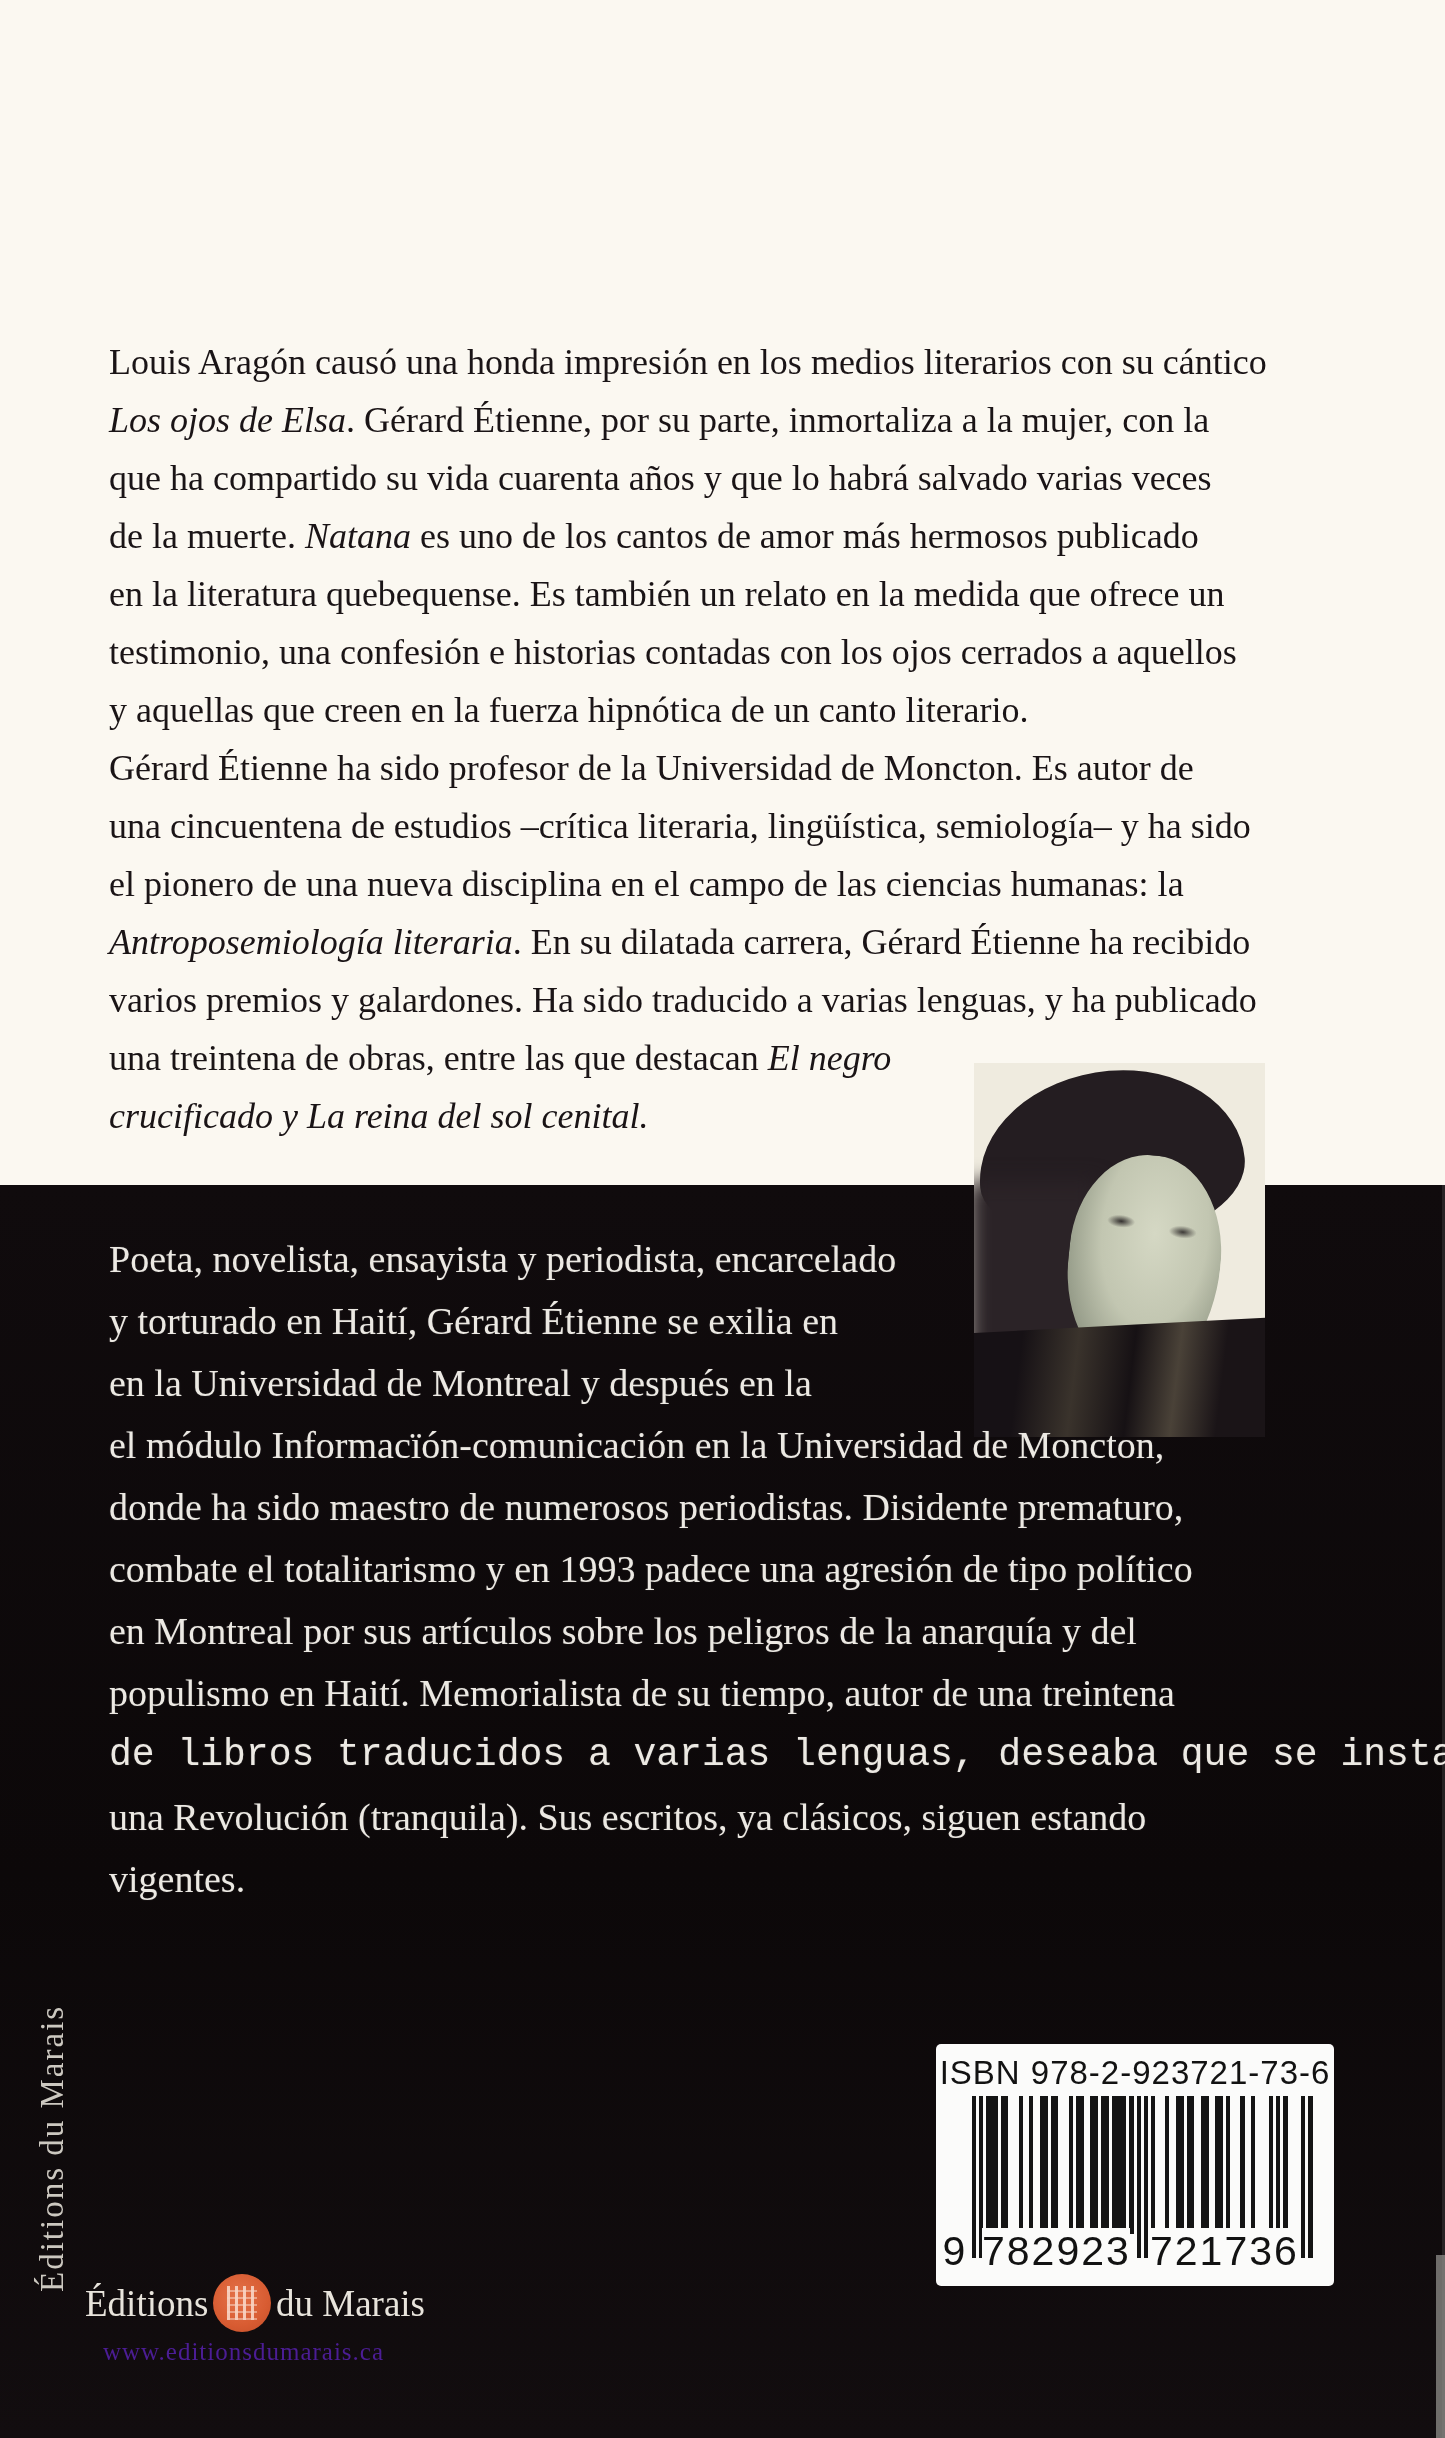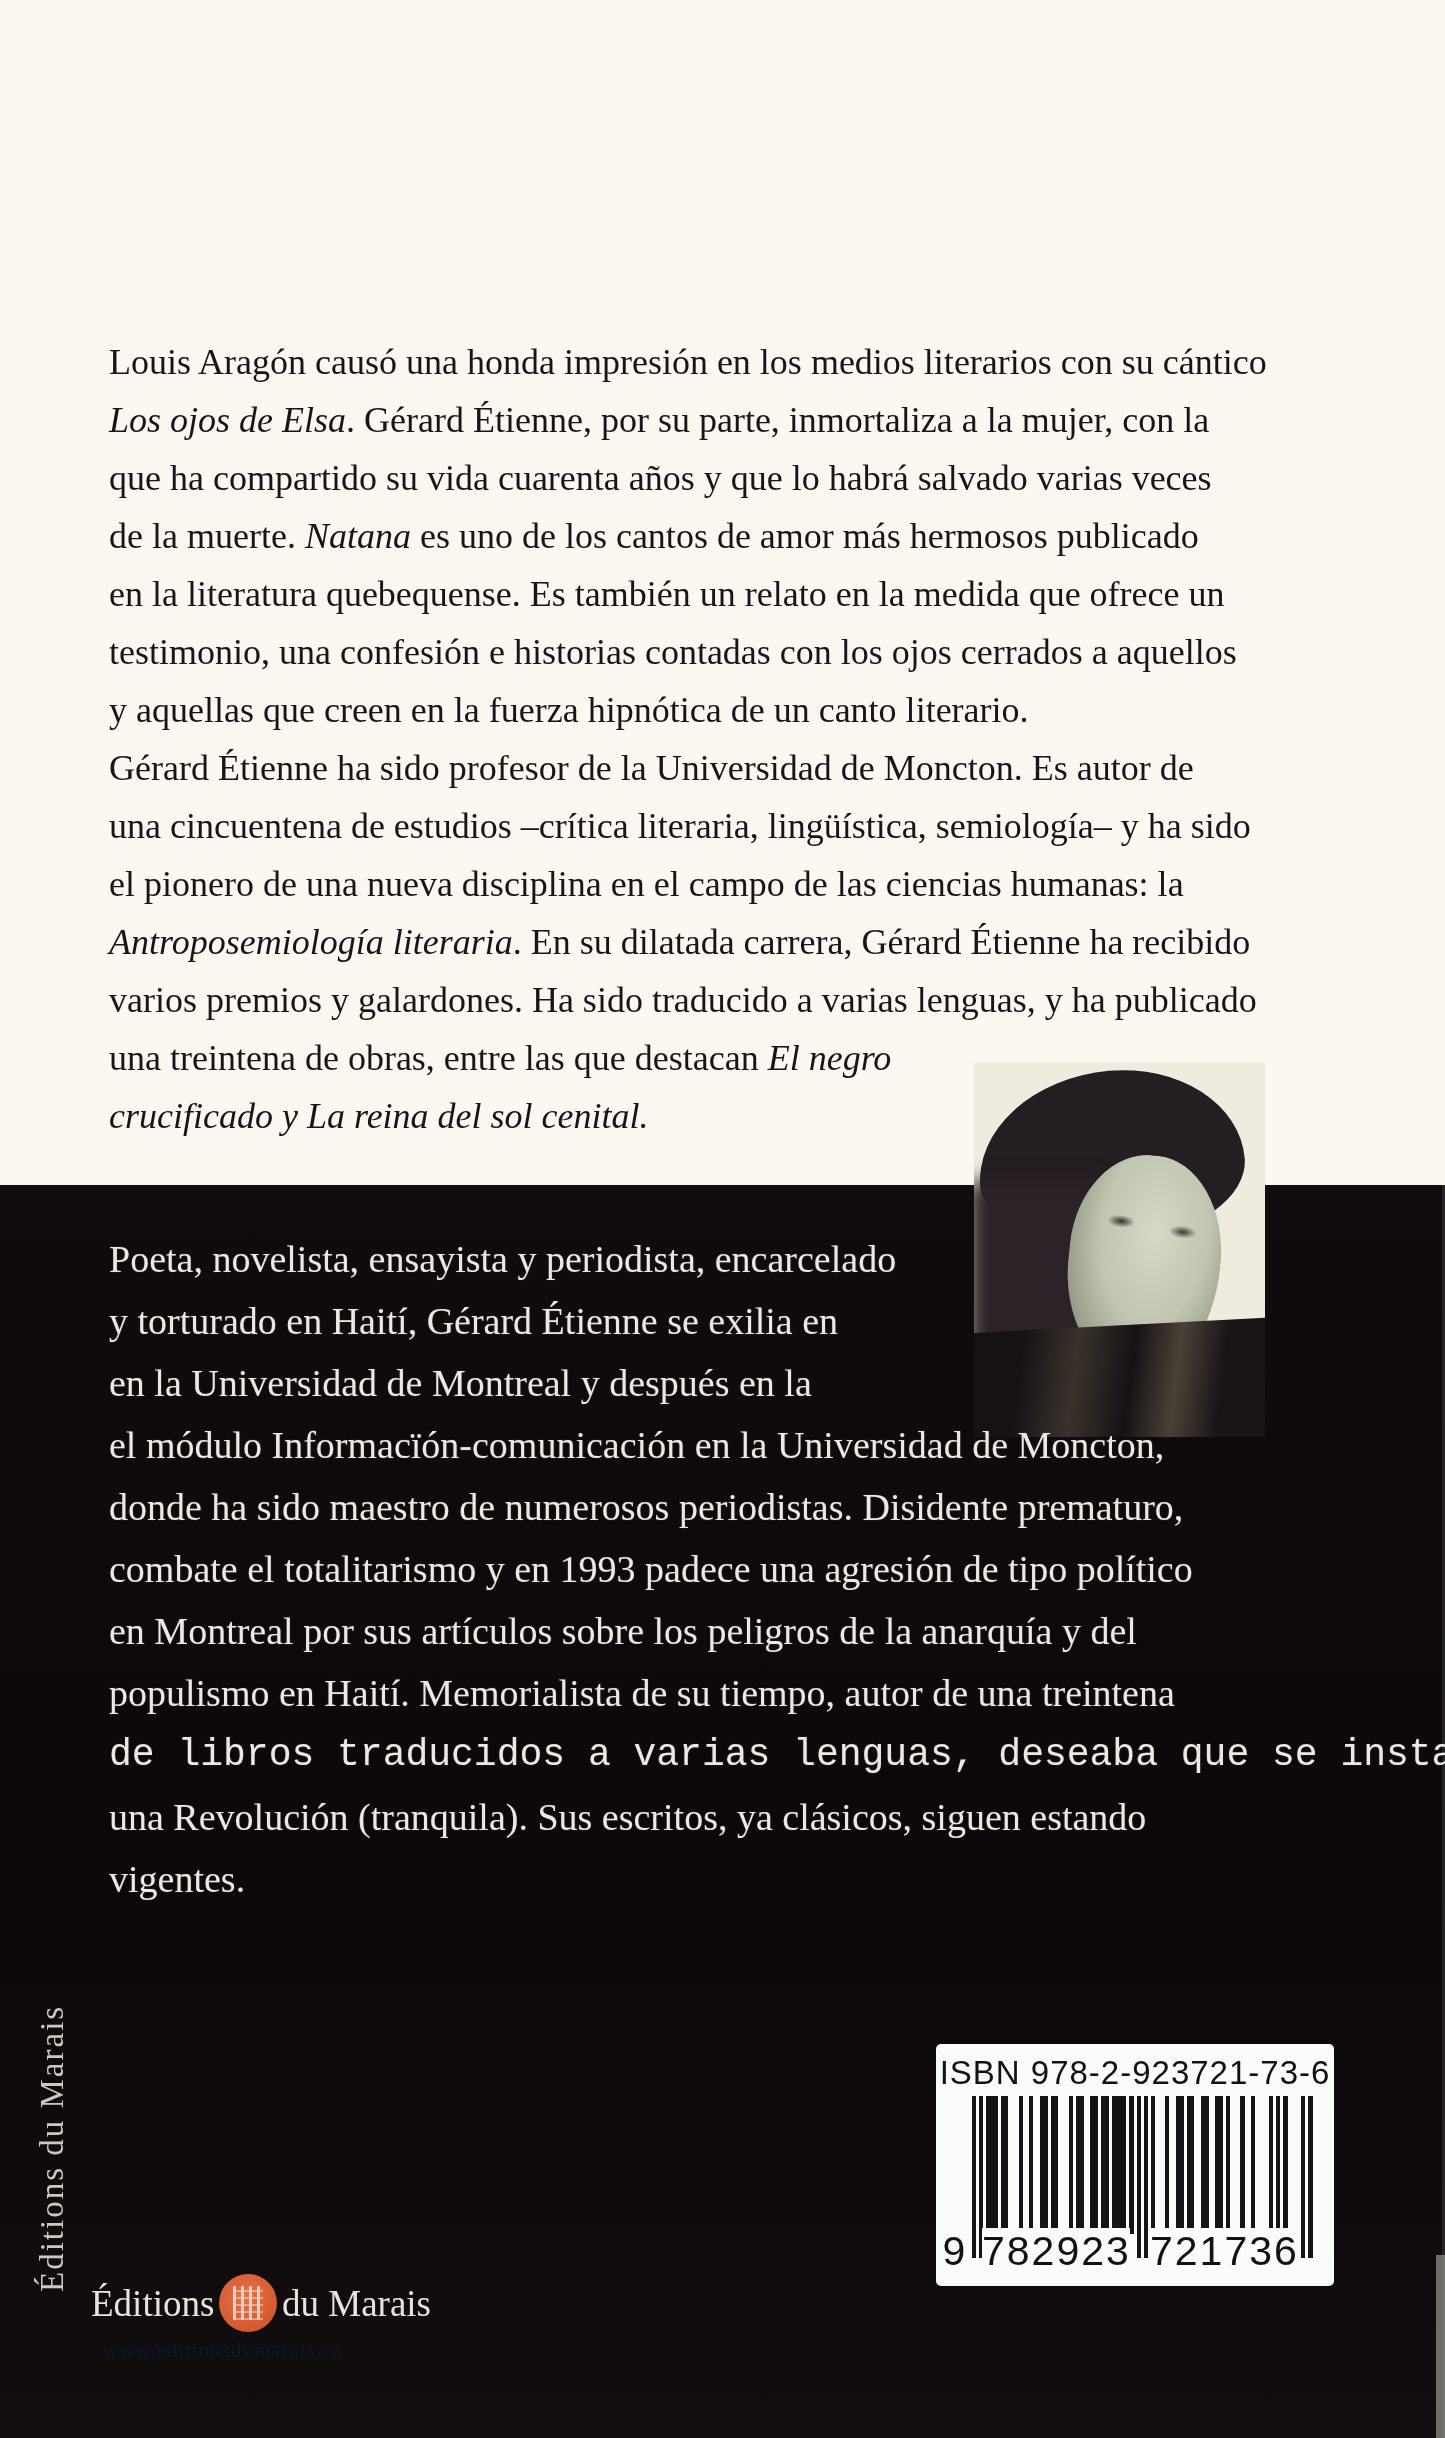--- a/index.html
+++ b/index.html
@@ -40,29 +40,29 @@
                border-radius:5px;font-family:"Liberation Sans","DejaVu Sans",sans-serif;color:#121212;margin-left:7px;}
   .isbn-label{margin-top:10px;text-align:center;font-size:33px;letter-spacing:1px;}
   .bars{position:absolute;left:36px;top:52px;width:340px;height:162px;}
   .bar{position:absolute;top:0;background:#141414;}
   .bar-digits{position:absolute;left:36px;top:184px;width:340px;height:50px;font-size:41px;font-weight:400;}
   .bar-digits span{position:absolute;top:0;text-align:center;letter-spacing:2px;}
   .dg0{left:-32px;width:30px;}
   .dg1{left:10px;width:148px;background:#fbfbfa;}
   .dg2{left:178px;width:148px;background:#fbfbfa;}
   
-  .publisher-row{position:absolute;left:91px;top:2272px;width:340px;height:62px;display:flex;
+  .publisher-row{position:absolute;left:85px;top:2272px;width:340px;height:62px;display:flex;
                  align-items:center;justify-content:space-between;color:#e8e4dc;font-size:37px;}
   .logo-circle{width:58px;height:58px;border-radius:50%;background:radial-gradient(circle at 45% 40%,#e4734a,#d85c32 60%,#c24d28 100%);
                display:flex;align-items:center;justify-content:center;}
   .building{width:30px;height:34px;opacity:.8;
       background:
         repeating-linear-gradient(90deg,rgba(255,240,230,.9) 0 3px,transparent 3px 8px),
         repeating-linear-gradient(0deg,rgba(255,240,230,.55) 0 2px,transparent 2px 7px);}
-  .publisher-url{position:absolute;left:103px;top:2338px;font-size:21px;letter-spacing:1px;color:#0f172a;}
+  .publisher-url{position:absolute;left:103px;top:2338px;font-size:25px;letter-spacing:1px;color:#4c1d95;}
   .spine-text{position:absolute;left:34px;top:2292px;width:360px;font-size:33px;letter-spacing:2px;color:#ccc8c0;
               transform-origin:0 0;transform:rotate(-90deg);}
   i{font-style:italic;}
 </style>
 </head>
 <body>
 
 <div class="cover">
 
   <div class="black-band"></div>

